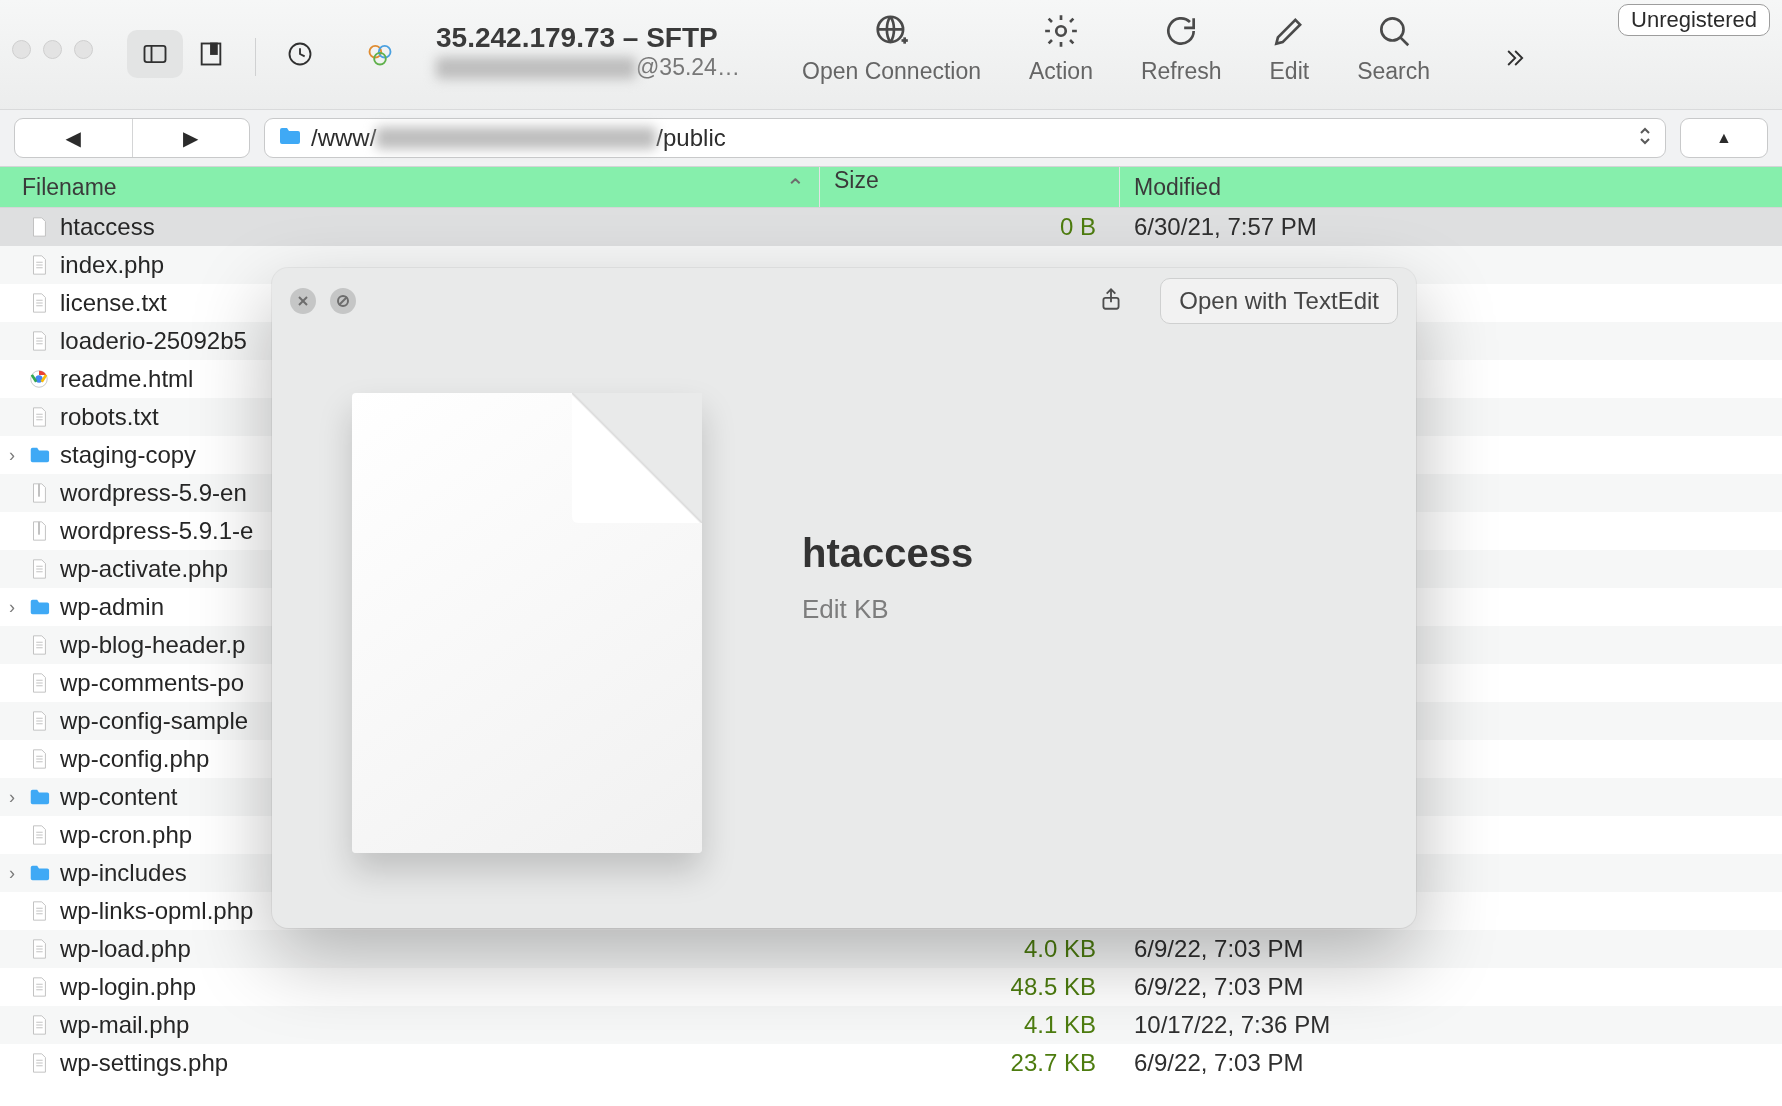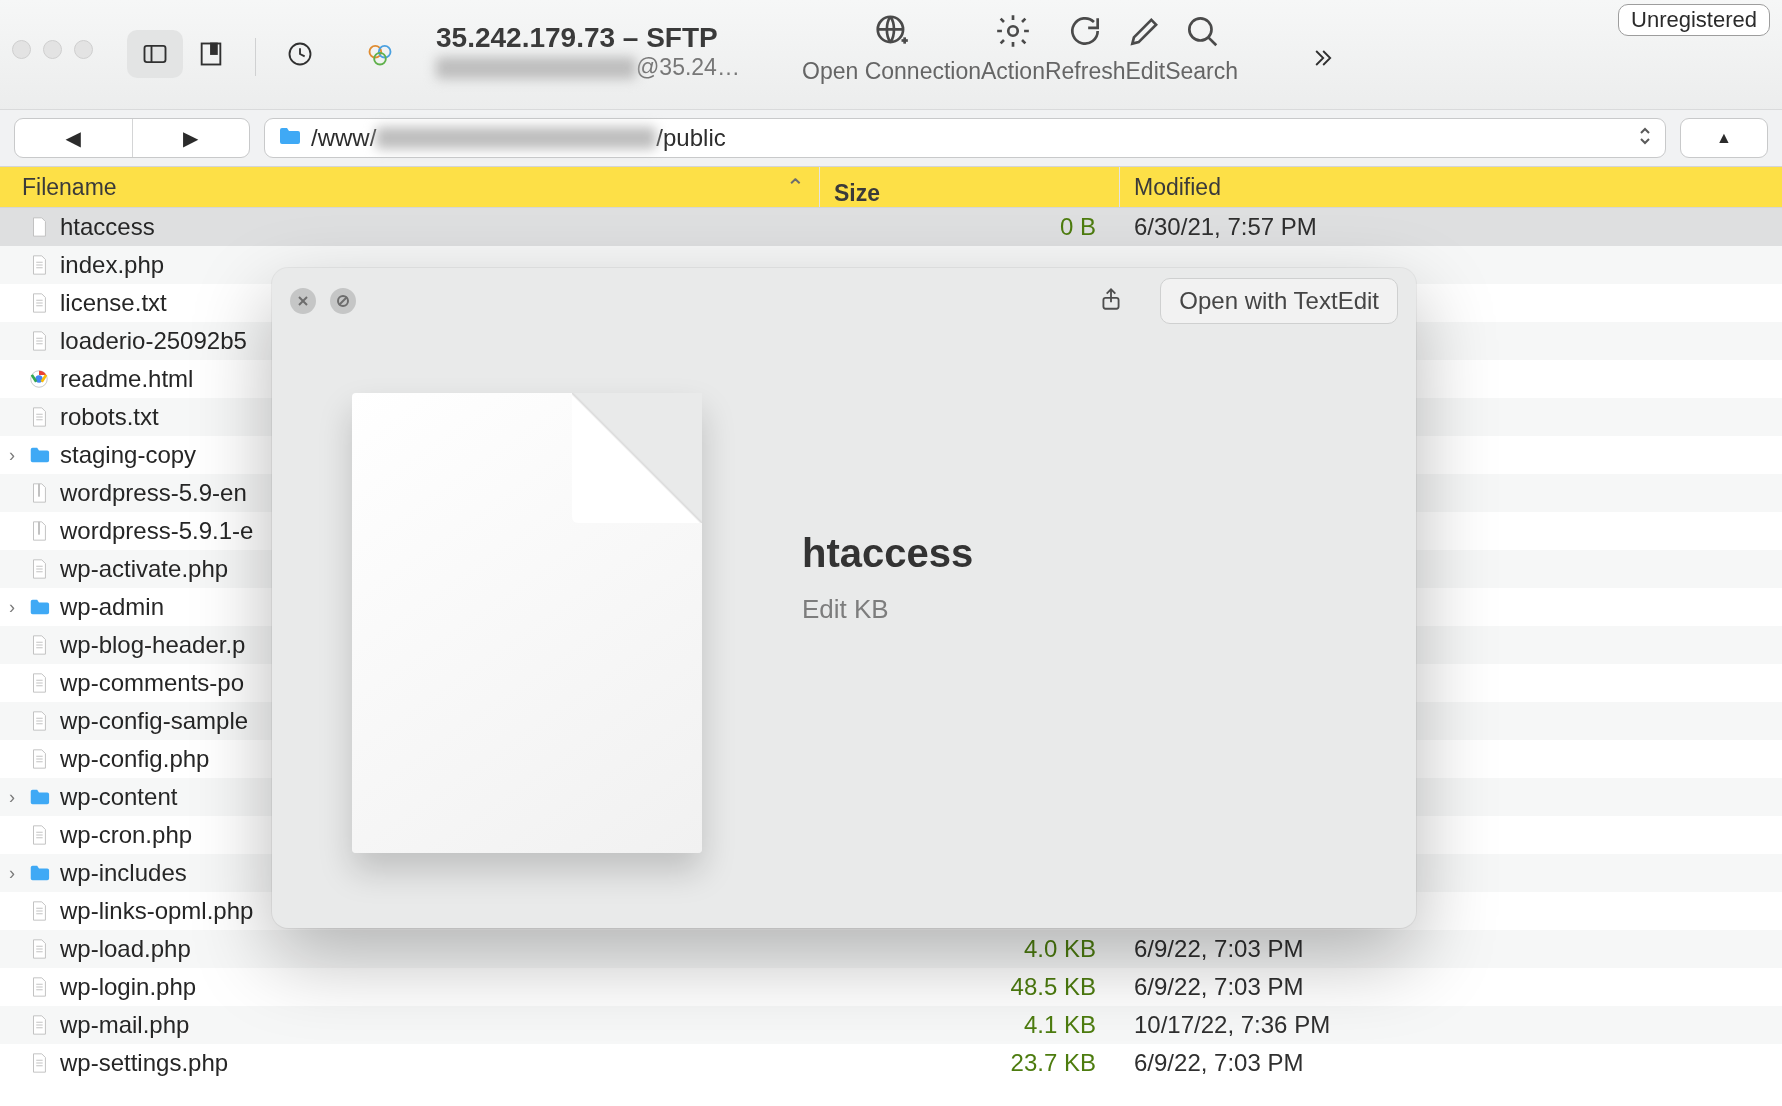--- a/index.html
+++ b/index.html
@@ -13,41 +13,41 @@
   .traffic .dot { width:19px;height:19px;border-radius:50%; background:#e3e3e3;border:1px solid #cfcfcf; }
   .ico-btn { width:56px;height:48px;border-radius:10px; display:flex;align-items:center;justify-content:center; color:#505050; }
   .ico-btn.active{ background:#e3e4e4; }
   .ico-btn svg{ width:28px;height:28px; stroke:#303030; fill:none; stroke-width:1.6; }
   .vsep{ width:1px;height:38px;background:#d0d1d2;margin:6px 16px 0 16px; }
   .cluster{ display:flex; align-items:center; margin-top:22px; }
   .title-block{ margin-left:28px; margin-top:14px; min-width:310px; }
   .title-line{ font-size:28px; font-weight:700; color:#3a3a3a; white-space:nowrap;}
   .sub-line{ font-size:23px; color:#777; display:flex; align-items:center; gap:0;}
   .blur{ filter:blur(6px); background:#bdbdbd; color:transparent; border-radius:3px; display:inline-block; height:22px;}
-  .tool-items{ display:flex; margin-left:56px; margin-top:4px;}
+  .tool-items{ display:flex; gap:48px; margin-left:56px; margin-top:4px;}
   .tool-item{ display:flex; flex-direction:column; align-items:center; color:#606060; }
   .tool-item .lbl{ font-size:23px; margin-top:8px; color:#656565;}
   .tool-item svg{ width:38px;height:38px; stroke:#4a4a4a; fill:none; stroke-width:1.7; }
   .overflow{ margin-left:56px; margin-top:26px;}
   .unreg{ position:absolute; top:4px; right:12px; font-size:22px; padding:2px 12px; border:1.5px solid #9d9d9d; border-radius:10px; background:#fff; }
   
   .pathrow{ height:56px; display:flex; align-items:center; gap:14px; padding:0 14px; background:#f1f2f3; }
   .nav-arrows{ display:flex; width:236px; height:40px; border:1px solid #c8c9ca; border-radius:9px; background:#fff; overflow:hidden;}
   .nav-arrows div{ flex:1; display:flex;align-items:center;justify-content:center; font-size:20px;}
   .nav-arrows div:first-child{ border-right:1px solid #d4d5d6;}
   .pathfield{ flex:1; height:40px; border:1px solid #c8c9ca; border-radius:9px; background:#fff; display:flex; align-items:center; padding:0 12px; gap:10px;}
   .pathfield .folder-ic svg{ width:24px;height:24px;}
   .pathfield .txt{ font-size:24px; color:#2d2d2d; display:flex; align-items:center;}
   .pathfield .chev{ margin-left:auto; color:#5a5a5a;}
   .up-btn{ width:88px; height:40px; border:1px solid #c8c9ca; border-radius:9px; background:#fff; display:flex;align-items:center;justify-content:center;}
   
-  .cols{ height:42px; display:flex; align-items:center; background:#fde047; border-top:1px solid #d4d5d6; border-bottom:1px solid #d4d5d6; font-size:23px; color:#3a3a3a;}
+  .cols{ height:42px; display:flex; align-items:center; background:#86efac; border-top:1px solid #d4d5d6; border-bottom:1px solid #d4d5d6; font-size:23px; color:#3a3a3a;}
   .col-name{ width:820px; padding-left:22px; display:flex; align-items:center; border-right:1px solid #e2e3e4; height:100%;}
   .col-name .sort{ margin-left:auto; margin-right:14px; color:#6d6d6d;}
-  .col-size{ width:300px; padding-left:14px; border-right:1px solid #e2e3e4; height:100%; display:flex;align-items:flex-end;font-weight:bold;}
+  .col-size{ width:300px; padding-left:14px; border-right:1px solid #e2e3e4; height:100%; display:flex;align-items:flex-start;}
   .col-mod{ flex:1; padding-left:14px; height:100%; display:flex;align-items:center;}
   
   .files{ background:#fff; height: calc(1106px - 110px - 56px - 42px); overflow:hidden; }
   .row{ height:38px; display:flex; align-items:center; font-size:24px; color:#262626;}
   .row:nth-child(even){ background:#f6f7f7;}
   .row.sel{ background:#dedfe0 !important;}
   .row .disclosure{ width:24px; text-align:center; color:#7a7a7a; font-size:18px;}
   .row .icon{ width:30px; display:flex; align-items:center; justify-content:center;}
   .row .icon svg{ width:22px;height:22px;}
   .row .fname{ padding-left:6px; width:766px; white-space:nowrap; overflow:hidden;}

